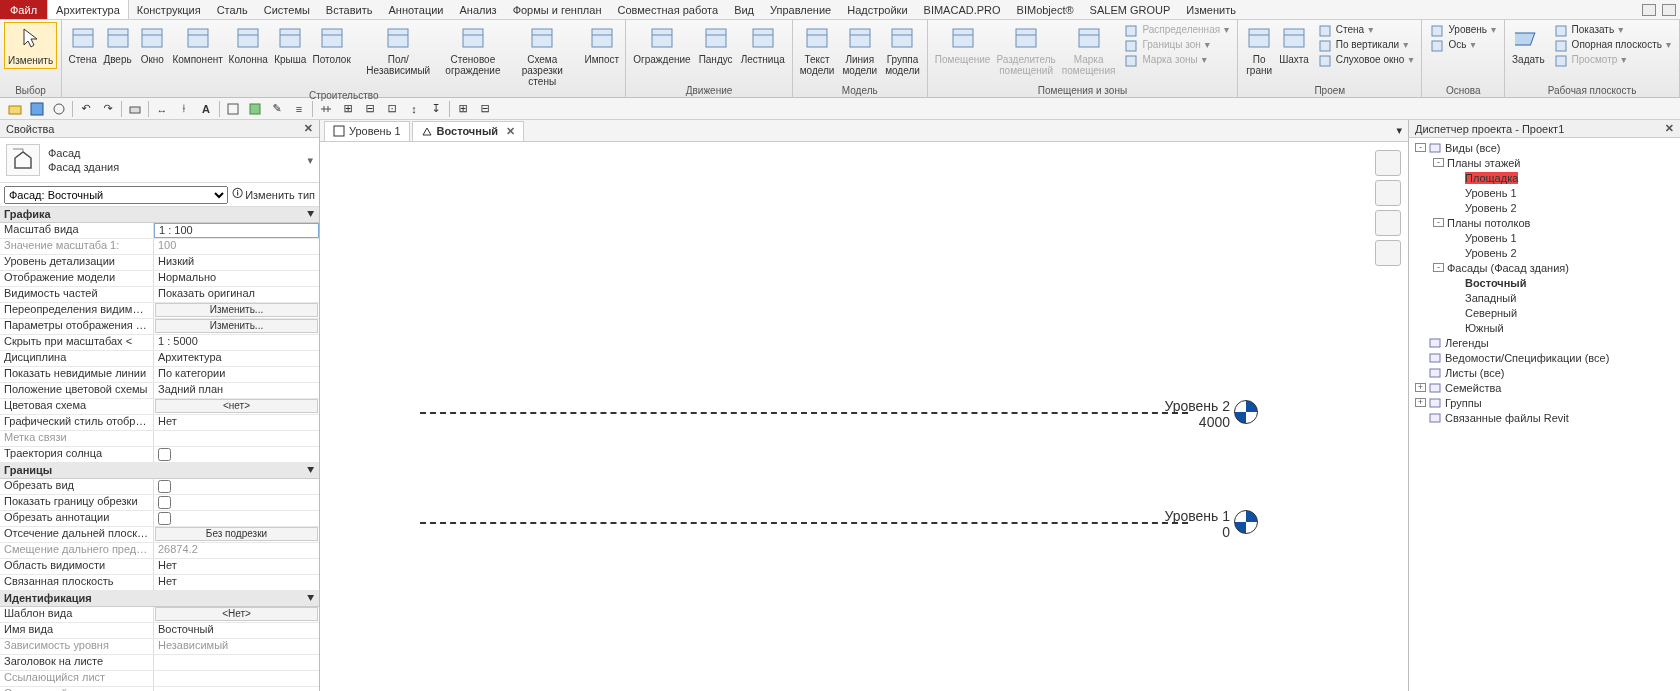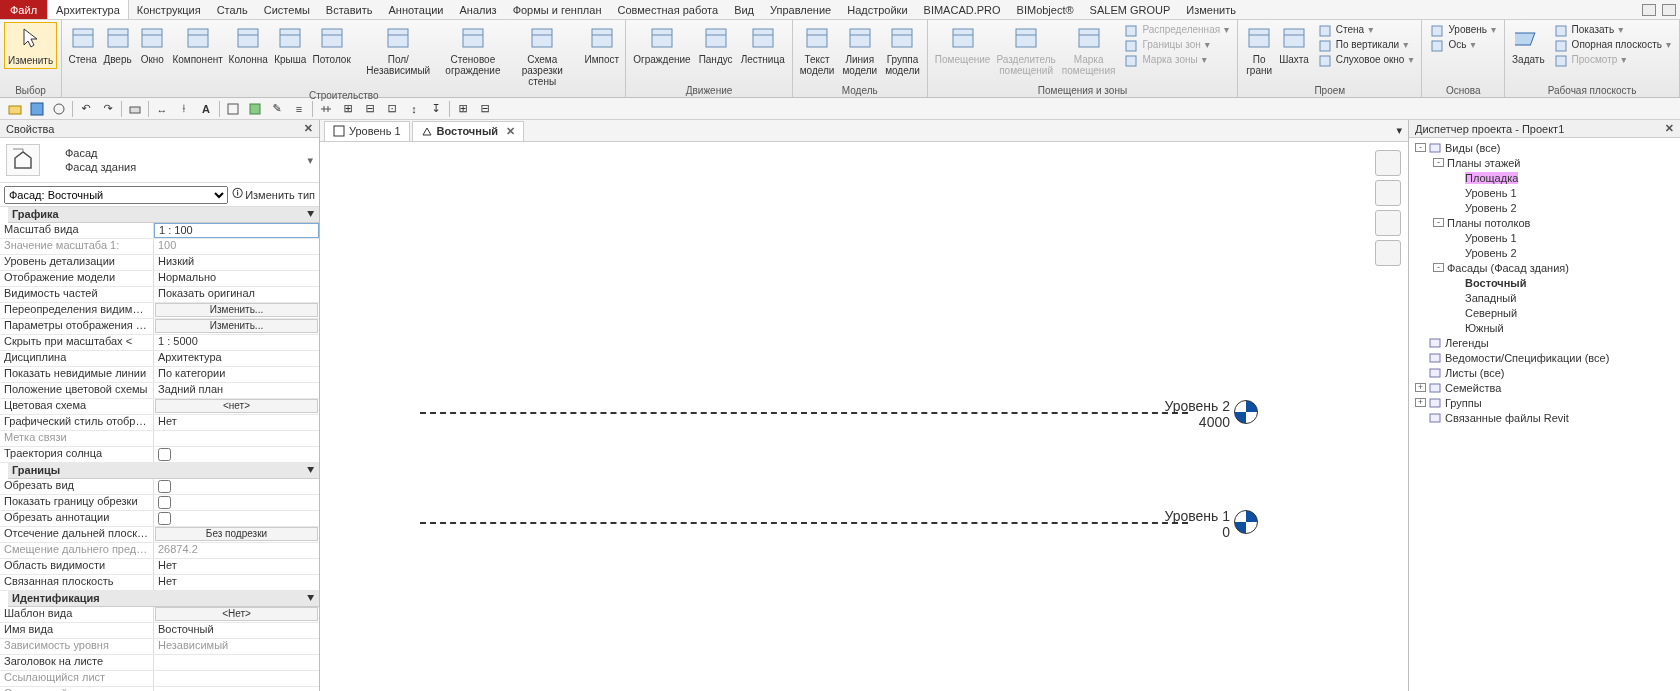--- a/index.html
+++ b/index.html
@@ -38,28 +38,28 @@
 
 
 .main { position: absolute; top: 120px; bottom: 0; left: 0; right: 0; display: flex; }
 
 
 .props { width: 320px; border-right: 1px solid #bcbcbc; display: flex; flex-direction: column; background: #fff; }
 .panel-header { display: flex; align-items: center; justify-content: space-between; padding: 2px 6px; font-size: 11px; border-bottom: 1px solid #ccc; background: #f0f0f0; }
 .panel-header .close { cursor: pointer; font-weight: bold; color: #555; }
 .type-sel { display: flex; align-items: center; padding: 6px; gap: 8px; border-bottom: 1px solid #ddd; }
 .type-sel .home { width: 34px; height: 32px; border: 1px solid #ccc; display: flex; align-items: center; justify-content: center; background: #fafafa; }
-.type-sel .names { flex: 1; font-size: 11px; line-height: 1.3; margin-left: 17px; }
+.type-sel .names { flex: 1; font-size: 11px; line-height: 1.3; }
 .type-sel .arrow { color: #666; }
 .inst-row { display: flex; align-items: center; gap: 4px; padding: 2px 4px; border-bottom: 1px solid #ddd; }
 .inst-row select { flex: 1; font-size: 11px; height: 18px; }
 .inst-row .edit-type { display: flex; align-items: center; gap: 2px; font-size: 11px; cursor: pointer; }
 
 .prop-grid { flex: 1; overflow-y: auto; font-size: 11px; }
-.prop-cat { background: #e8e8e8; font-weight: bold; padding: 1px 4px; border-bottom: 1px solid #ccc; display: flex; justify-content: space-between; margin-left: 8px; }
+.prop-cat { background: #e8e8e8; font-weight: bold; padding: 1px 4px; border-bottom: 1px solid #ccc; display: flex; justify-content: space-between; }
 .prop-row { display: flex; border-bottom: 1px solid #e8e8e8; height: 16px; }
 .prop-row .k { width: 154px; padding: 0 4px; overflow: hidden; white-space: nowrap; text-overflow: ellipsis; border-right: 1px solid #ddd; }
 .prop-row .v { flex: 1; padding: 0 4px; overflow: hidden; white-space: nowrap; }
 .prop-row .v.btnval { text-align: center; background: #f4f4f4; border: 1px solid #ccc; margin: 0 1px; height: 14px; line-height: 12px; font-size: 10px;}
 .prop-row .v input[type=checkbox] { margin: 1px 0 0 0; }
 .prop-row.hl .v { background: #fff; border: 1px solid #7da8d8; }
 .prop-row.dis { color: #999; }
 
 
 .viewhost { flex: 1; position: relative; display: flex; flex-direction: column; }
@@ -75,21 +75,21 @@
 .navbar { position: absolute; top: 8px; right: 6px; width: 28px; display: flex; flex-direction: column; gap: 4px; align-items: center; }
 .navbar .nbtn { width: 26px; height: 26px; border: 1px solid #bbb; background: #f4f4f4; border-radius: 3px; }
 
 
 .browser { width: 272px; border-left: 1px solid #bcbcbc; display: flex; flex-direction: column; background: #fff; }
 .tree { flex: 1; overflow: auto; font-size: 11px; padding: 2px; }
 .tnode { display: flex; align-items: center; height: 15px; white-space: nowrap; cursor: pointer; }
 .tnode .tw { width: 11px; text-align: center; color: #555; border: 1px solid #888; height: 9px; line-height: 7px; font-size: 9px; margin-right: 3px; }
 .tnode .tsp { display: inline-block; }
 .tnode .tico { width: 14px; height: 12px; margin-right: 2px; display: inline-flex; }
-.tnode.sel span.lbl { background: #f0abfc; }
+.tnode.sel span.lbl { background: #ef4444; }
 .tnode.bold span.lbl { font-weight: bold; }
 
 </style>
 </head>
 <body>
 
 <div class="menubar">
   <div class="tab file">Файл</div>
   <div id="menutabs" style="display: contents;"><div class="tab active">Архитектура</div><div class="tab">Конструкция</div><div class="tab">Сталь</div><div class="tab">Системы</div><div class="tab">Вставить</div><div class="tab">Аннотации</div><div class="tab">Анализ</div><div class="tab">Формы и генплан</div><div class="tab">Совместная работа</div><div class="tab">Вид</div><div class="tab">Управление</div><div class="tab">Надстройки</div><div class="tab">BIMACAD.PRO</div><div class="tab">BIMobject®</div><div class="tab">SALEM GROUP</div><div class="tab">Изменить</div></div>
   <div class="spacer"></div>

